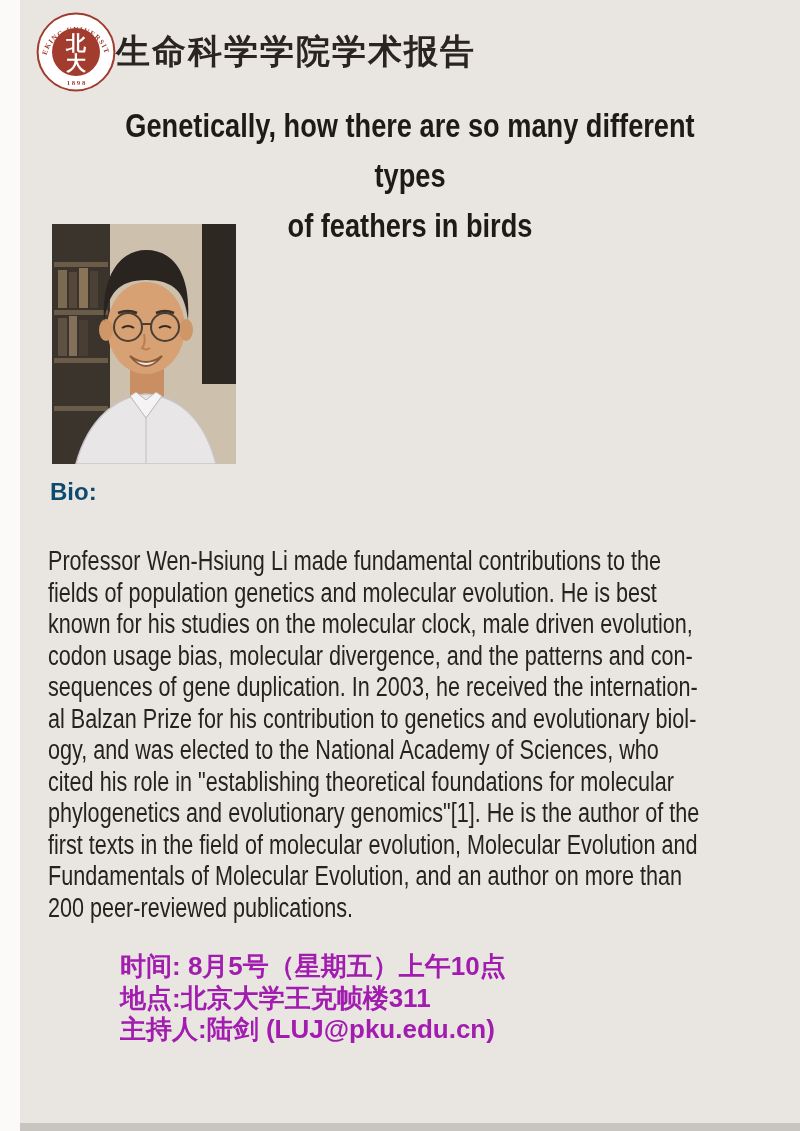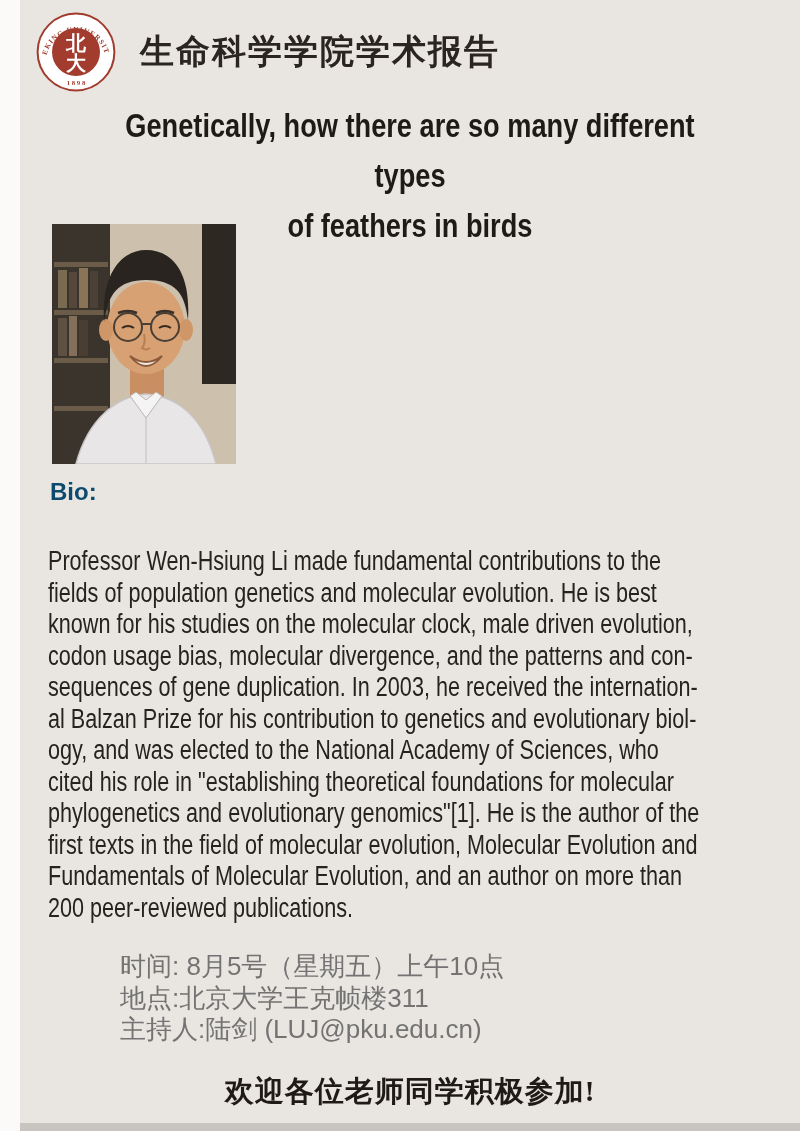--- a/index.html
+++ b/index.html
@@ -15,21 +15,21 @@
     position:absolute;left:20px;top:0;width:780px;height:1123px;
     background:#e9e6e2;overflow:hidden;
   }
   .bottom-strip{
     position:absolute;left:20px;top:1123px;width:780px;height:8px;
     background:#c8c5c1;
   }
   .header{position:absolute;left:16px;top:12px;display:flex;align-items:center;}
   .seal{width:80px;height:80px;display:block;}
   .dept-title{
-    margin-left:24px;
+    margin-left:0;
     font-family:"Liberation Serif",serif;
     font-size:34px;font-weight:600;letter-spacing:2px;
     color:#2a2522;white-space:nowrap;
   }
   .talk-title{
     position:absolute;left:0;top:100px;width:780px;
     text-align:center;
     font-weight:700;font-size:34px;line-height:50px;
     white-space:pre-line;
     transform:scaleX(0.8);transform-origin:50% 0;
@@ -50,22 +50,22 @@
   }
   .bio-text{
     position:absolute;left:28px;top:546px;width:900px;
     font-size:27px;font-weight:400;line-height:31.5px;
     white-space:pre-line;
     transform:scaleX(0.8);transform-origin:0 0;
     color:#26221f;
   }
   .event-block{
     position:absolute;left:100px;top:951px;
-    font-size:26px;font-weight:400;line-height:31.5px;
-    white-space:pre-line;color:#737373;
+    font-size:26px;font-weight:700;line-height:31.5px;
+    white-space:pre-line;color:#a21caf;
   }
   .footer-welcome{
     position:absolute;left:0;top:1072px;width:780px;
     text-align:center;
     font-family:"Liberation Serif",serif;
     font-size:29px;font-weight:700;letter-spacing:1px;
     color:#1f1a17;
   }
 </style>
 </head>
@@ -139,17 +139,16 @@
 cited his role in "establishing theoretical foundations for molecular
 phylogenetics and evolutionary genomics"[1]. He is the author of the
 first texts in the field of molecular evolution, Molecular Evolution and
 Fundamentals of Molecular Evolution, and an author on more than
 200 peer-reviewed publications.</div>
 
   <div class="event-block">时间: 8月5号（星期五）上午10点
 地点:北京大学王克帧楼311
 主持人:陆剑 (LUJ@pku.edu.cn)</div>
 
-  <div class="footer-welcome">欢迎各位老师同学积极参加!</div>
 
 </div>
 
 <div class="bottom-strip"></div>
 
 </body></html>

